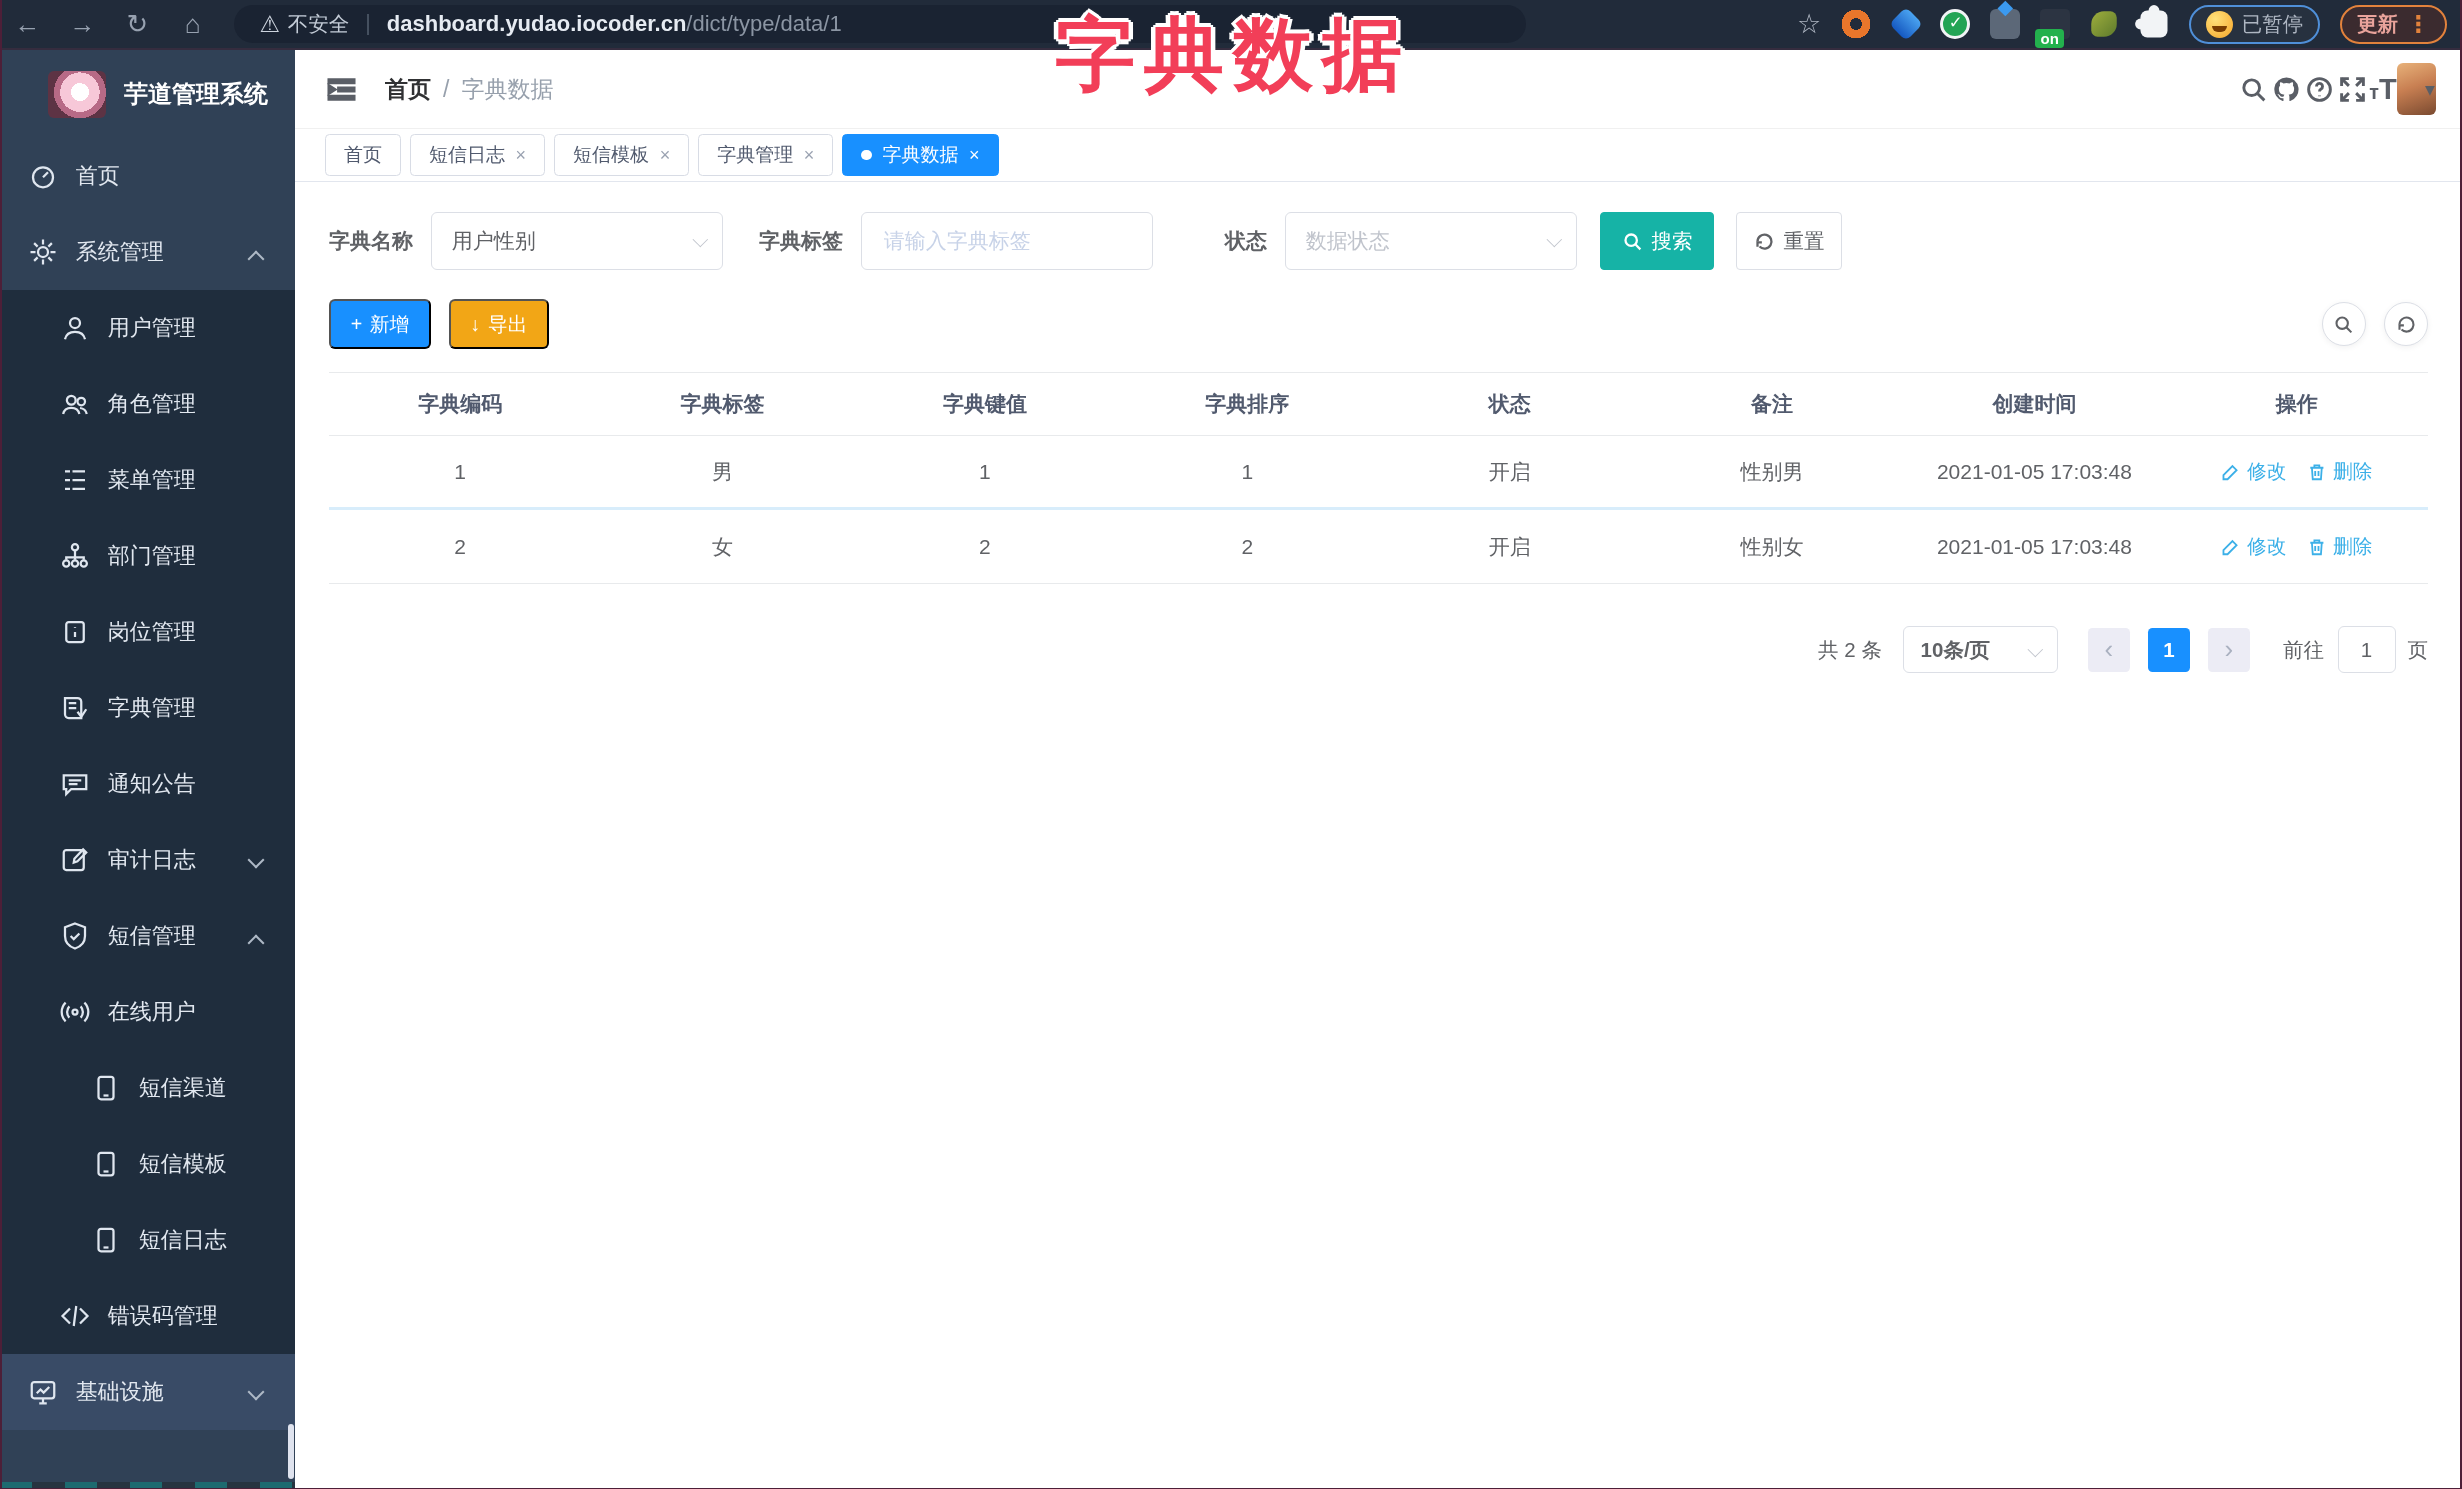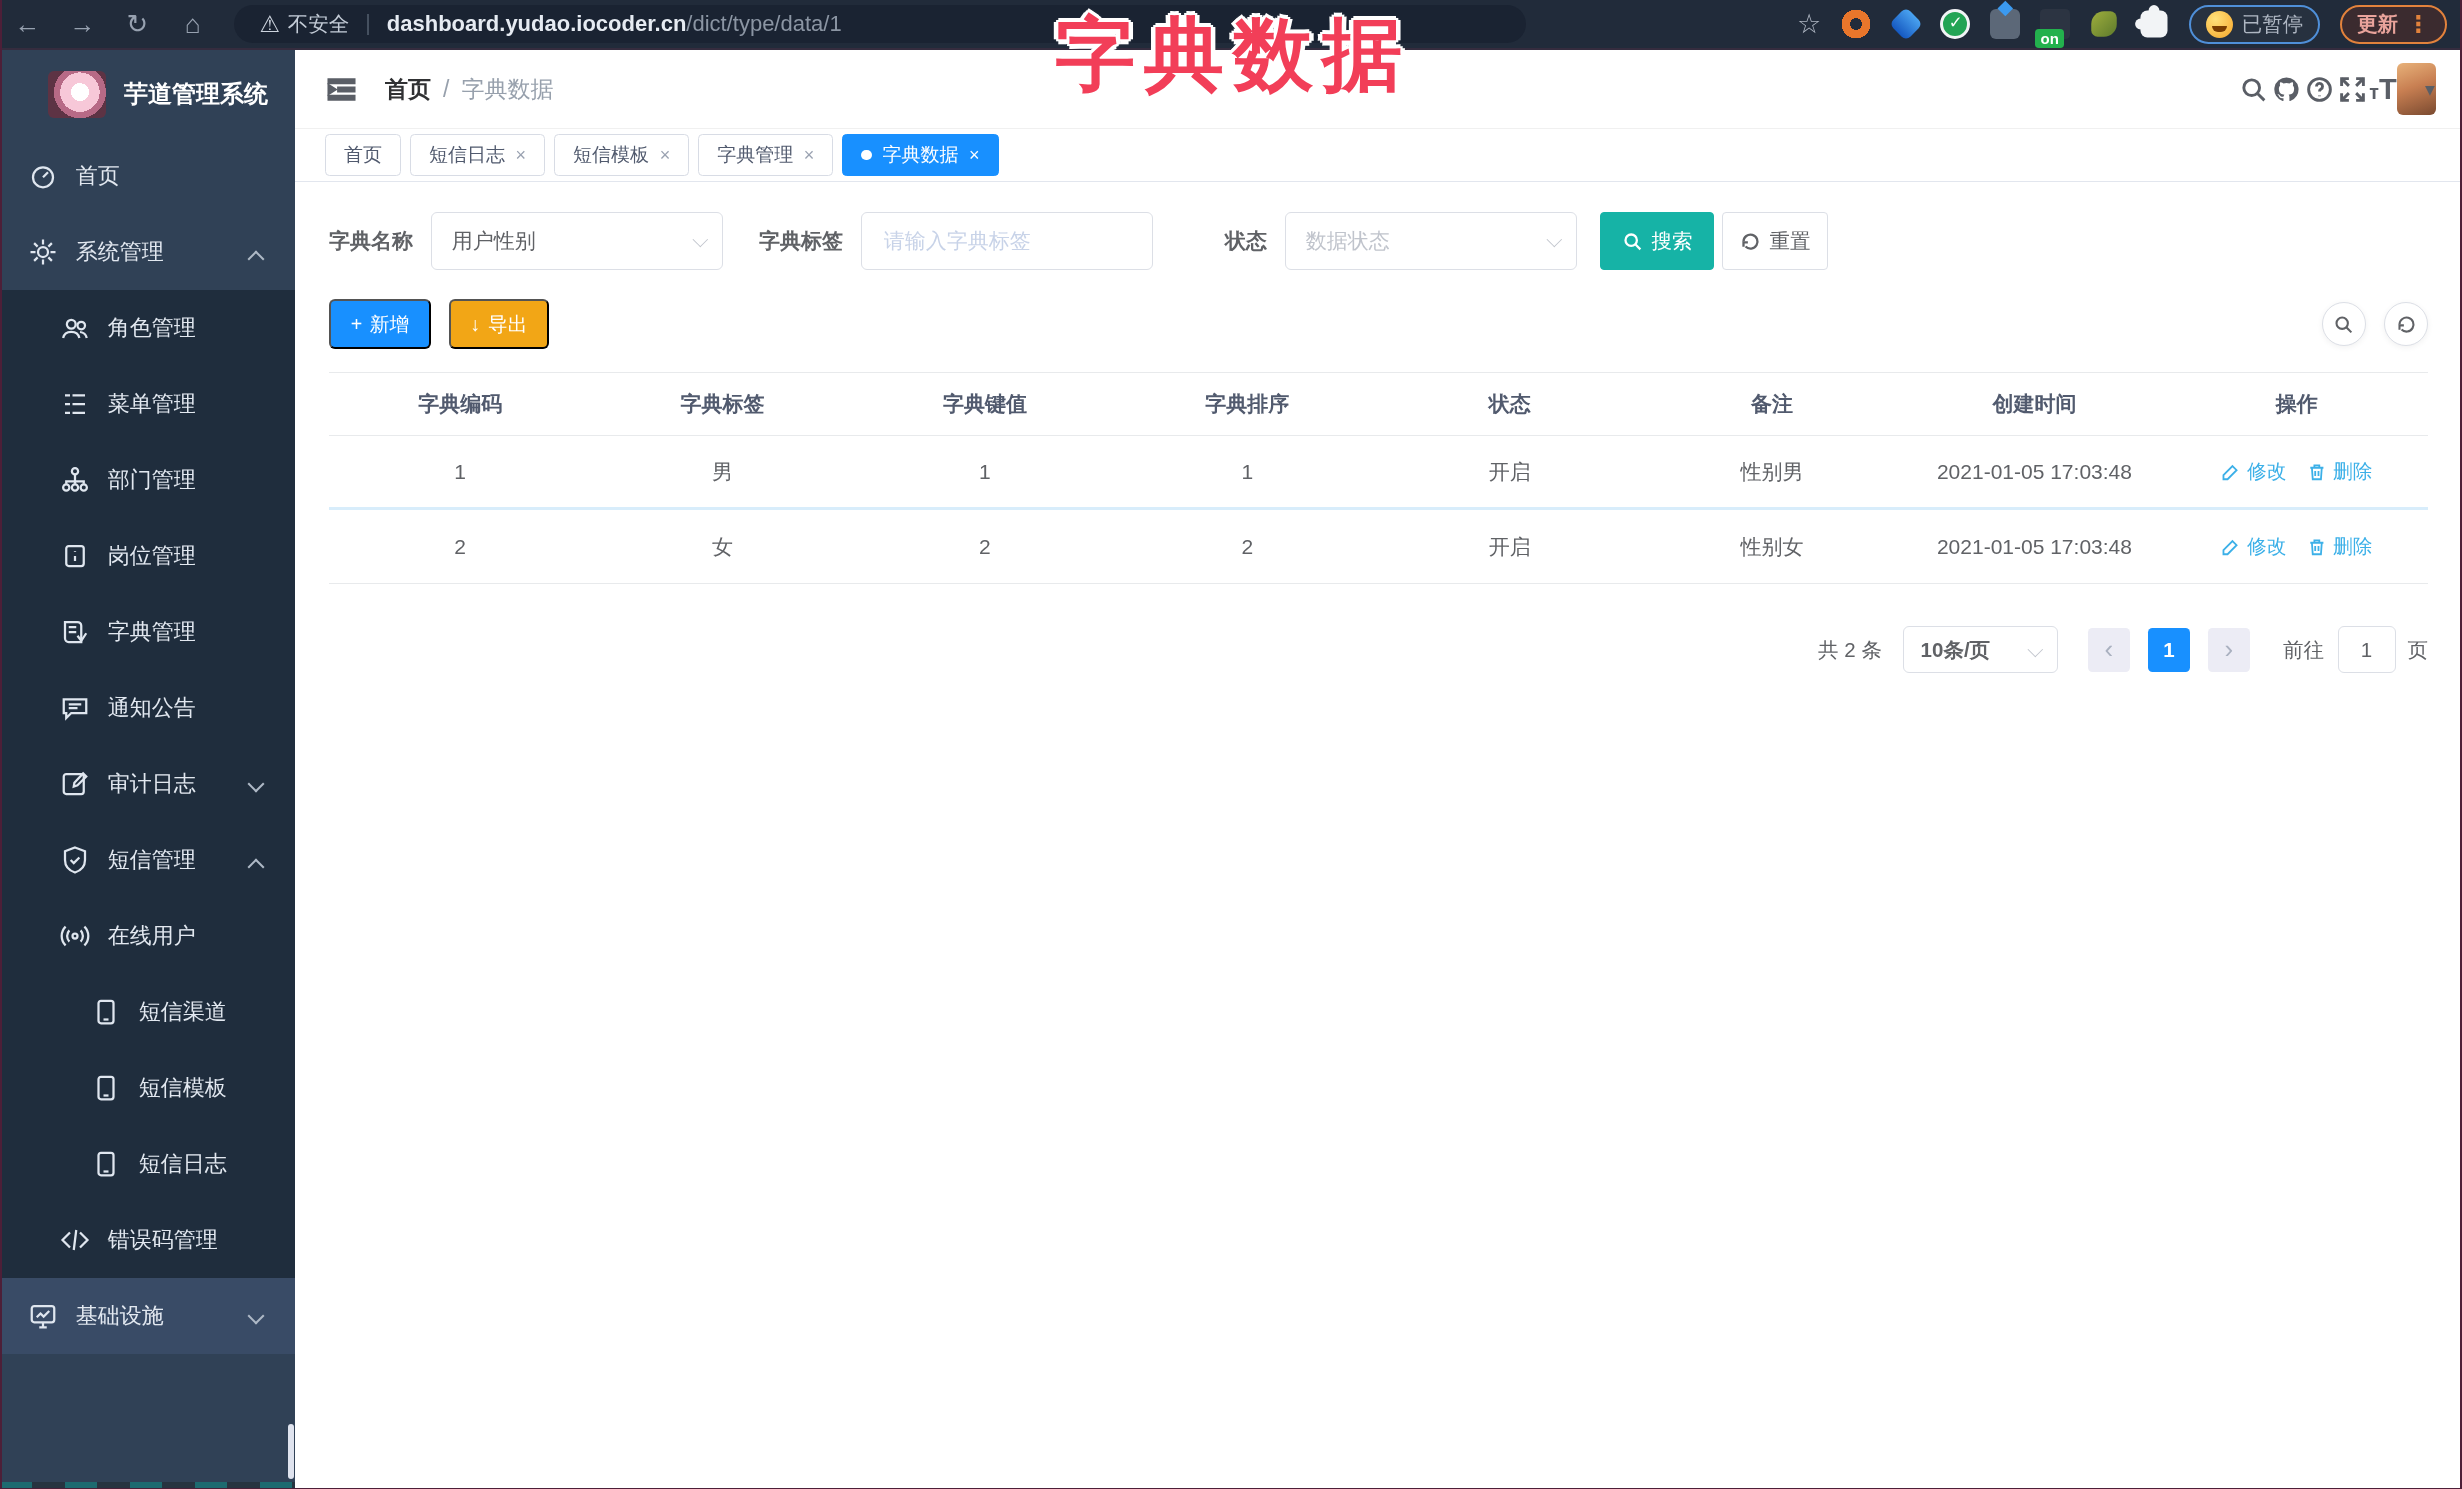--- a/index.html
+++ b/index.html
@@ -91,21 +91,21 @@
   .filter-row{display:flex;align-items:center;}
   .f-label{font-size:21px;font-weight:700;color:#606266;margin-right:18px;}
   .sel,.inp{width:292px;height:58px;border:1.5px solid #dcdfe6;border-radius:6px;background:#fff;display:flex;align-items:center;padding:0 19.7px;font-size:21px;color:#606266;position:relative;}
   .sel .ph,.inp-ph{color:#c0c4cc;}
   .sel-caret{position:absolute;right:16.7px;top:21px;width:10.6px;height:10.6px;border-right:1.5px solid #c0c4cc;border-bottom:1.5px solid #c0c4cc;transform:rotate(45deg);}
   .inp input{border:none;outline:none;font-size:21px;color:#606266;width:100%;}
   .inp input::placeholder{color:#c8d3e8;}
   .gap48{width:36px;}
   .btn{height:58px;border-radius:4px;display:inline-flex;align-items:center;justify-content:center;gap:9px;font-size:20.5px;cursor:pointer;border:1.5px solid transparent;}
   .btn-search{background:#16b3a6;border-color:#16b3a6;color:#fff;width:114px;margin-left:23px;}
-  .btn-reset{background:#fff;border-color:#dcdfe6;color:#606266;width:106px;margin-left:8px;}
+  .btn-reset{background:#fff;border-color:#dcdfe6;color:#606266;width:106px;margin-left:22px;}
   .btn svg{width:21px;height:21px;stroke:currentColor;fill:none;stroke-width:2.6;}
 
   .toolbar{display:flex;align-items:center;margin-top:29px;}
   .btn-sm{height:50px;border-radius:6px;padding:0 19.7px;font-size:19.7px;color:#fff;display:inline-flex;align-items:center;gap:7.6px;cursor:pointer;}
   .btn-add{background:#1890ff;}
   .btn-export{background:#f2a616;margin-left:18px;}
   .circ{width:44px;height:44px;border-radius:50%;border:1.5px solid #dcdfe6;background:#fff;display:inline-flex;align-items:center;justify-content:center;color:#606266;box-shadow:0 1.5px 6px rgba(0,0,0,.06);cursor:pointer;}
   .circ svg{width:21px;height:21px;stroke:#606266;fill:none;stroke-width:2.4;}
   .circ + .circ{margin-left:15px;}
   .toolbar .right{margin-left:auto;}
@@ -200,20 +200,29 @@
       <span class="nav-ico">
           <svg viewBox="0 0 24 24">
             <circle cx="12" cy="12" r="4"></circle>
             <path d="M12 2v4M12 18v4M2 12h4M18 12h4M4.9 4.9l2.8 2.8M16.3 16.3l2.8 2.8M19.1 4.9l-2.8 2.8M7.7 16.3l-2.8 2.8"></path>
           </svg>
         </span>
       <span>系统管理</span>
       <span class="chev up"></span>
     </div>
 
+    <div class="nav-item lv1">
+      <span class="nav-ico">
+          <svg viewBox="0 0 24 24">
+            <circle cx="12" cy="8" r="4"></circle>
+            <path d="M4 21c1-5 5-6 8-6s7 1 8 6"></path>
+          </svg>
+        </span>
+      <span>用户管理</span>
+    </div>
 
     <div class="nav-item lv1">
       <span class="nav-ico">
           <svg viewBox="0 0 24 24">
             <circle cx="9" cy="9" r="3.5"></circle>
             <path d="M2.5 20c.8-4 3.8-5 6.5-5s5.7 1 6.5 5"></path>
             <circle cx="17" cy="10" r="3"></circle>
             <path d="M16 15.2c2.4.2 4.6 1.2 5.4 4.8"></path>
           </svg>
         </span>

